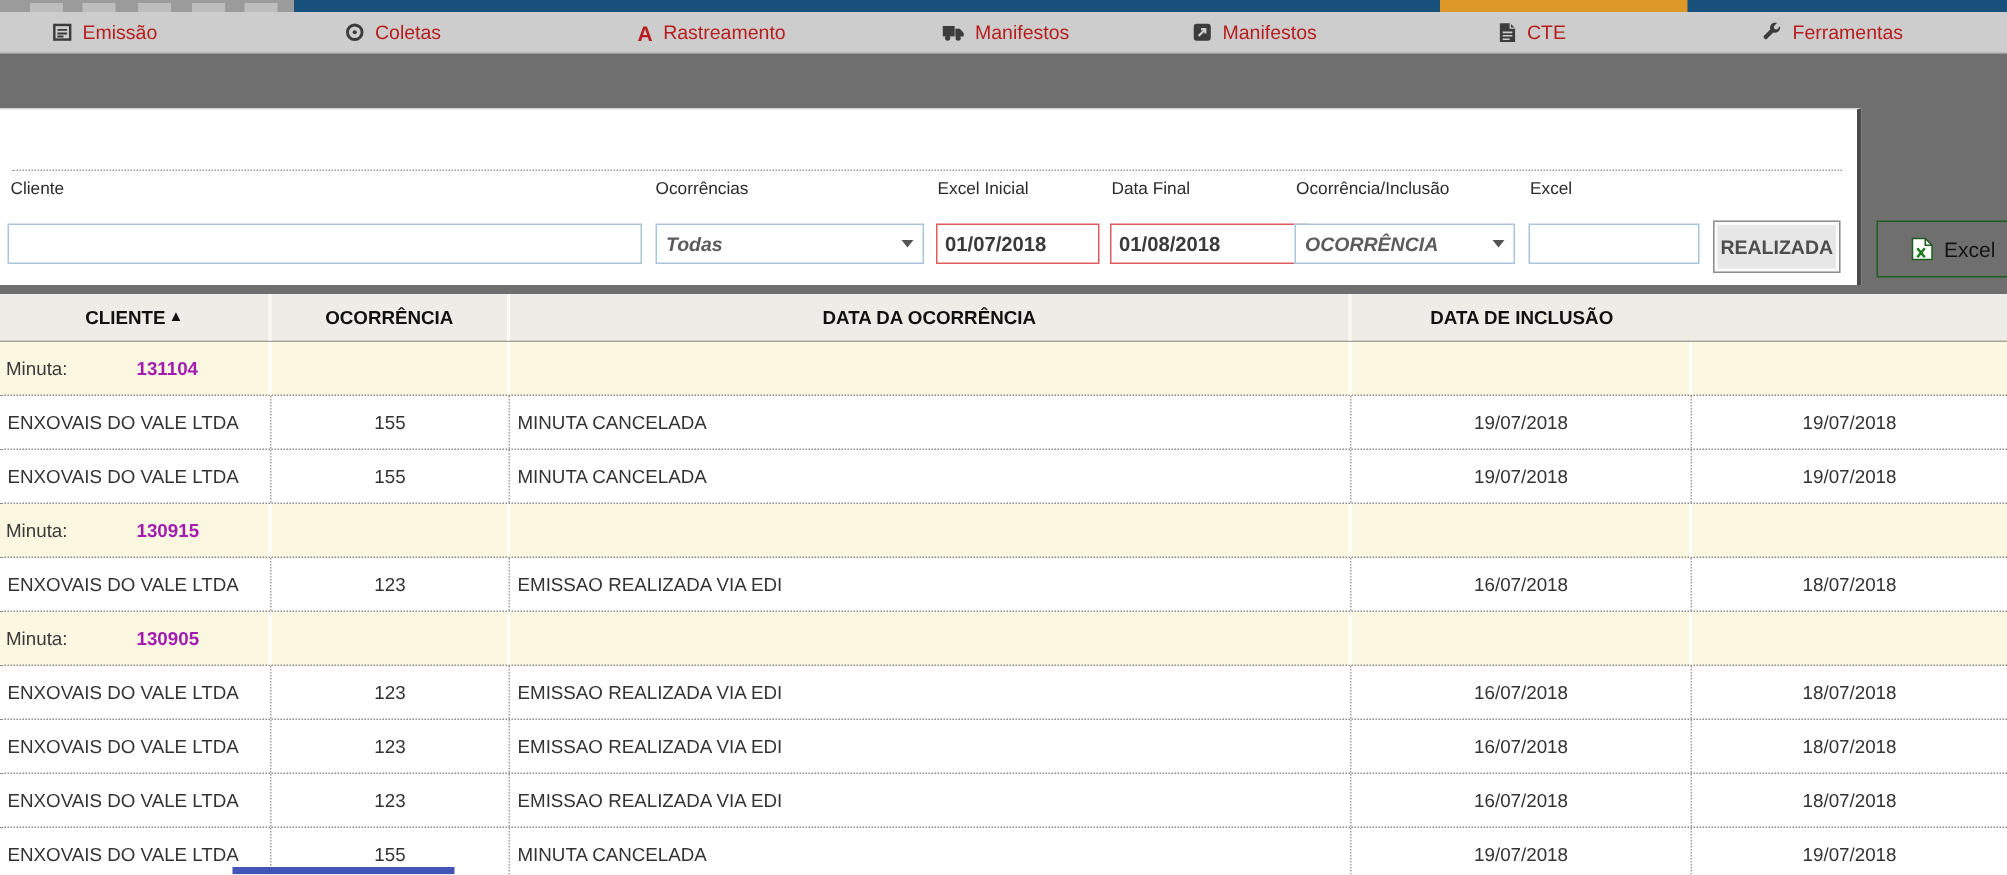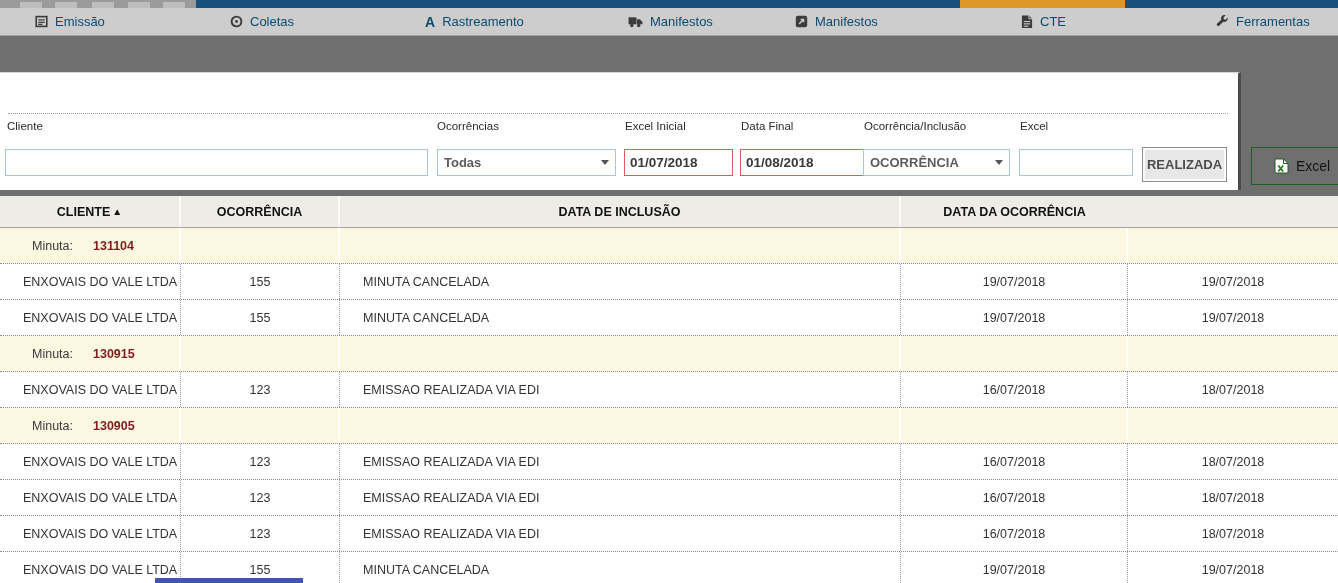--- a/index.html
+++ b/index.html
@@ -7,57 +7,57 @@
   #page { position:relative; width:1338px; height:583px; overflow:hidden; background:#ffffff; }
 
   
   .top-strip { position:absolute; left:0; top:0; width:1338px; height:8px; background:#17507a; }
   .top-strip .left-gray { position:absolute; left:0; top:0; width:196px; height:8px; background:#9b9b9b; }
   .top-strip .tabfrag { position:absolute; top:2px; width:22px; height:6px; background:#bdbdbd; }
   .top-strip .orange { position:absolute; left:960px; top:0; width:165px; height:8px; background:#dd9726; }
 
   
   .navbar { position:absolute; left:0; top:8px; width:1338px; height:28px; background:#cdcdcd; border-bottom:1px solid #a0a0a0; }
-  .nav-item { position:absolute; top:0; height:27px; display:flex; align-items:center; gap:7px; color:#0c4a6e; font-size:13px; cursor:pointer; }
+  .nav-item { position:absolute; top:0; height:27px; display:flex; align-items:center; gap:7px; color:#b91c1c; font-size:13px; cursor:pointer; }
   .nav-item svg { display:block; }
   .icon-letter { font-weight:bold; font-size:14px; line-height:1; }
 
   
   .band { position:absolute; left:0; top:36px; width:1338px; height:160px; background:#6f6f6f; }
 
   
   .panel { position:absolute; left:0; top:72px; width:1241px; height:118px; background:#ffffff; border-top:1px solid #d5d5d5; border-right:3px solid #4b4b4b; }
   .panel-title { position:absolute; left:14px; top:11px; font-size:13.5px; font-weight:bold; color:#1a1a1a; }
   .title-sep { position:absolute; left:8px; right:10px; top:40px; border-top:1px dotted #9a9a9a; }
   .f-label { position:absolute; top:47px; font-size:11.5px; color:#2b2b2b; }
   .f-input { position:absolute; top:76px; height:27px; border:1px solid #a9c4dd; background:#fff; font-family:"Liberation Sans","DejaVu Sans",sans-serif; font-size:13px; color:#333; padding:0 5px; }
   .f-input.date { border:1px solid #e05c5c; font-weight:bold; color:#3a3a3a; font-size:13.5px; }
   .f-select { position:absolute; top:76px; height:27px; border:1px solid #a9c4dd; background:#fff; display:flex; align-items:center; padding:0 6px; cursor:pointer; }
-  .f-select .sel-text { font-weight:bold; color:#5c5c5c; font-size:13px; flex:1; white-space:nowrap; overflow:hidden; }
+  .f-select .sel-text { font-weight:bold; color:#5c5c5c; font-size:13px; flex:1; white-space:nowrap; overflow:hidden;font-style:italic; }
   .caret { width:0; height:0; border-left:4px solid transparent; border-right:4px solid transparent; border-top:5px solid #555; margin-left:4px; flex:none; }
   .btn-pesquisar { position:absolute; left:1142px; top:74px; width:85px; height:35px; background:#e7e7e7; border:1px solid #8e8e8e; box-shadow:inset 0 0 0 2px #fbfbfb; font-family:"Liberation Sans","DejaVu Sans",sans-serif; font-weight:bold; font-size:13px; color:#4d4d4d; cursor:pointer; }
   .btn-excel { position:absolute; left:1251px; top:147px; width:110px; height:38px; background:#6f6f6f; border:1px solid #1f5c1f; display:flex; align-items:center; gap:7px; padding-left:22px; font-size:14px; color:#141414; cursor:pointer; }
 
   
   .table { position:absolute; left:0; top:196px; width:1338px; }
   .thead { display:grid; grid-template-columns:181px 159px 561px 227px 210px; height:32px; background:#eeece6; border-bottom:1px solid #a8a49c; }
   .th { display:flex; align-items:center; justify-content:center; font-size:12.5px; font-weight:bold; color:#111; border-right:2px solid #fbfaf7; cursor:pointer; }
   .th:last-child { border-right:none; }
   .sort { font-size:10px; margin-left:2px; }
   .row { display:grid; grid-template-columns:181px 159px 561px 227px 210px; height:36px; border-bottom:1px dotted #8a8a8a; }
   .row.group { background:#fcf7e1; }
   .row.group .td { border-right:2px solid #ffffff; }
   .row.data { background:#ffffff; }
   .row.data .td { border-right:1px dotted #9f9f9f; }
   .row .td:last-child { border-right:none; }
   .td { display:flex; align-items:center; font-size:12.5px; color:#333; overflow:hidden; white-space:nowrap; }
-  .td.left { padding-left:23px; justify-content:flex-start; }
+  .td.left { padding-left:5px; justify-content:flex-start; }
   .td.center { justify-content:center; }
-  .gcell { padding-left:32px; font-size:12.5px; color:#3a3a3a; }
-  .gcell b { color:#7f1d1d; margin-left:20px; }
+  .gcell { padding-left:4px; font-size:12.5px; color:#3a3a3a;gap:38px; }
+  .gcell b { color:#a21caf; margin-left:8px; }
 
   .bottom-blue { position:absolute; left:155px; top:578px; width:148px; height:5px; background:#4254b5; }
 </style>
 </head>
 <body>
 
 <div id="page">
 
   <div class="top-strip">
     <div class="left-gray"></div>
@@ -105,32 +105,32 @@
     </div>
 
     <div class="nav-item" style="left:795px">
       <svg width="13" height="13" viewBox="0 0 16 16">
         <rect x="1" y="1" width="14" height="14" rx="2.5" fill="#3c3c3c"></rect>
         <path d="M5 11 L10.5 5.5 M7 5.5 h3.5 v3.5" stroke="#cdcdcd" stroke-width="1.8" fill="none"></path>
       </svg>
       <span>Manifestos</span>
     </div>
 
-    <div class="nav-item" style="left:1021px">
+    <div class="nav-item" style="left:999px">
       <svg width="12" height="14" viewBox="0 0 13 15">
         <path d="M1 0.5h7.5L12 4v10H1z" fill="#3c3c3c"></path>
         <path d="M8.5 0.5 V4 H12" fill="none" stroke="#cdcdcd" stroke-width="1"></path>
         <line x1="3" y1="7" x2="10" y2="7" stroke="#cdcdcd" stroke-width="1.2"></line>
         <line x1="3" y1="9.5" x2="10" y2="9.5" stroke="#cdcdcd" stroke-width="1.2"></line>
         <line x1="3" y1="12" x2="8" y2="12" stroke="#cdcdcd" stroke-width="1.2"></line>
       </svg>
       <span>CTE</span>
     </div>
 
-    <div class="nav-item" style="left:1216px">
+    <div class="nav-item" style="left:1175px">
       <svg width="13" height="13" viewBox="0 0 16 16">
         <path d="M14.5 4.2a4.2 4.2 0 0 1-5.6 4L4.3 12.8a1.8 1.8 0 1 1-2.5-2.5L6.4 5.7a4.2 4.2 0 0 1 4-5.6c.5 0 1 .1 1.5.3L9.3 3l.4 2.3L12 5.7l2.2-2.6c.2.35.3.7.3 1.1z" fill="#3c3c3c"></path>
       </svg>
       <span>Ferramentas</span>
     </div>
 
   </div>
 
   <div class="band"></div>
 
@@ -176,24 +176,24 @@
   <div class="table">
     <div class="thead">
       <div class="th">
         <span>CLIENTE</span>
           <span class="sort">▲</span>
       </div>
       <div class="th">
           <span>OCORRÊNCIA</span>
         </div>
       <div class="th">
+          <span>DATA DA OCORRÊNCIA</span>
+        </div>
+      <div class="th">
           <span>DATA DE INCLUSÃO</span>
-        </div>
-      <div class="th">
-          <span>DATA DA OCORRÊNCIA</span>
         </div>
     </div>
 
     <div class="row group">
       <div class="td gcell">
           <span>Minuta:</span>
           <b>131104</b>
         </div>
       <div class="td"></div>
         <div class="td"></div>

